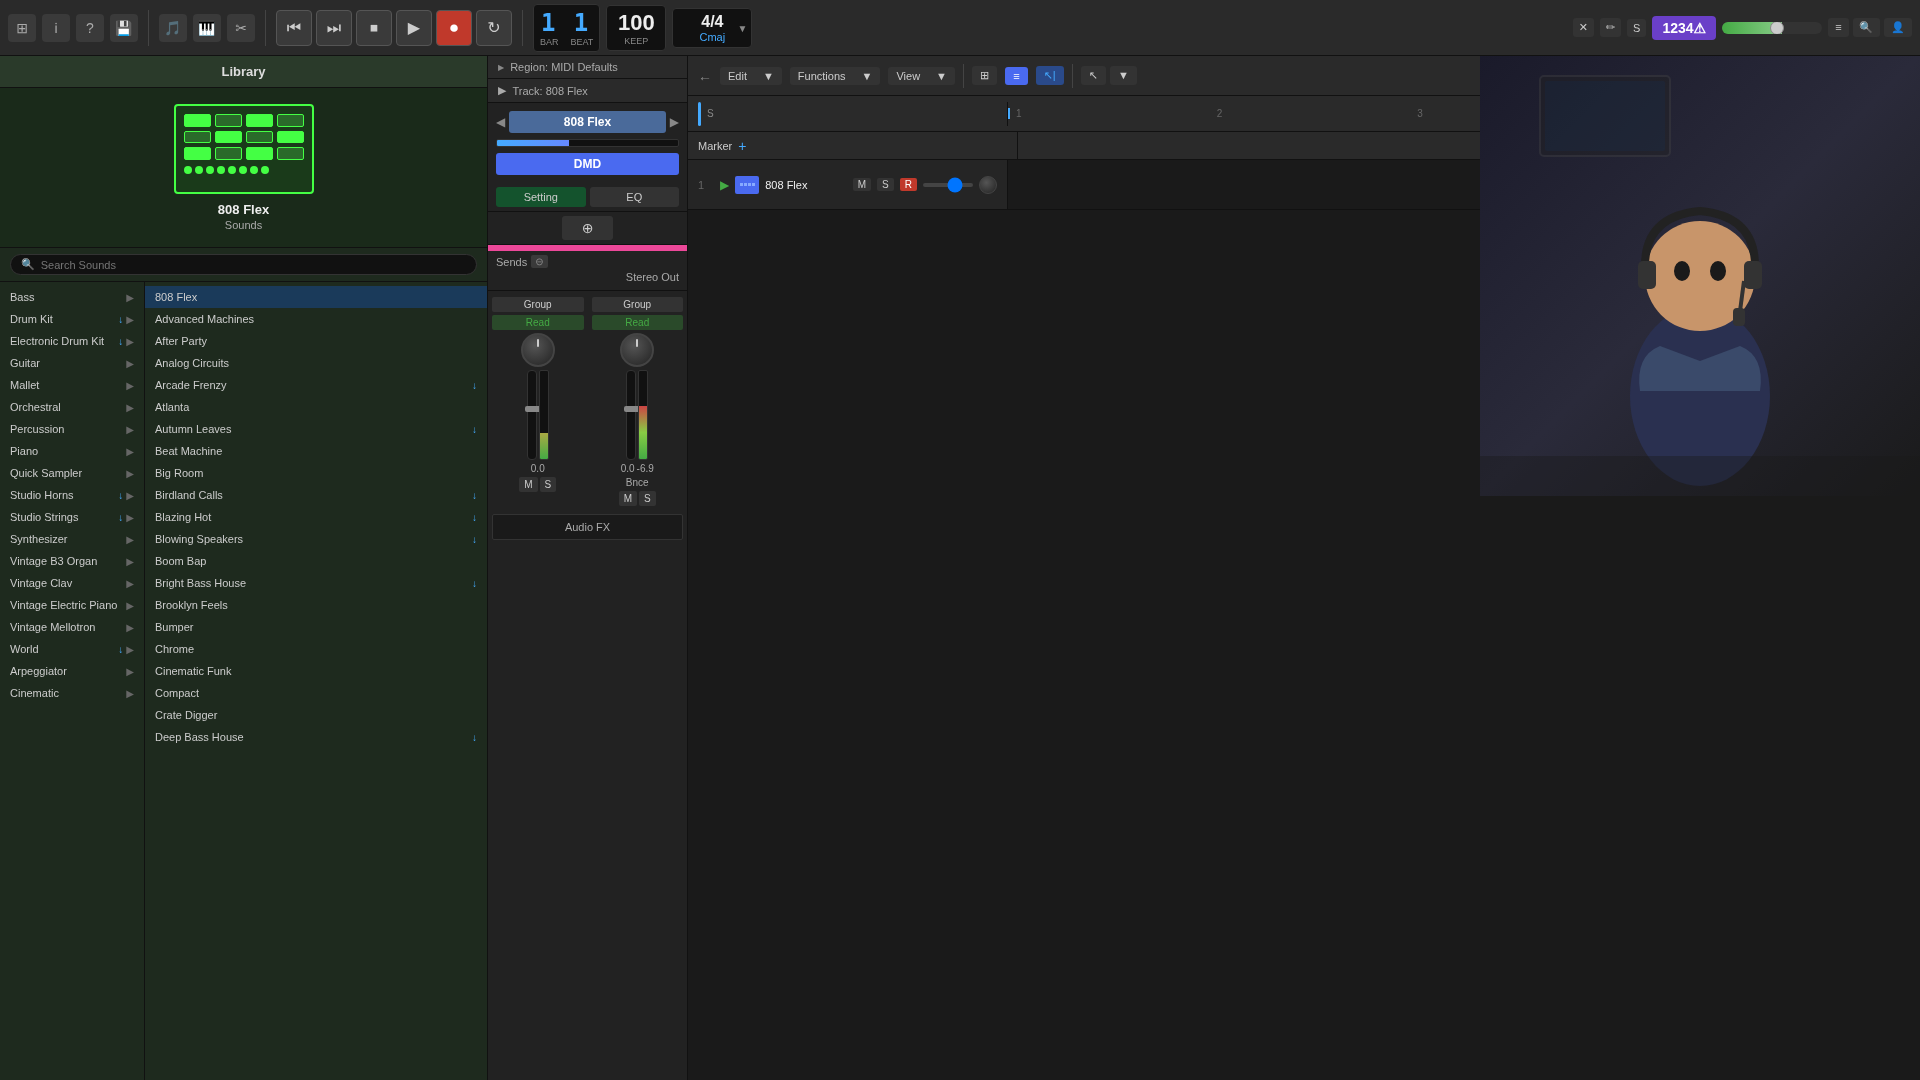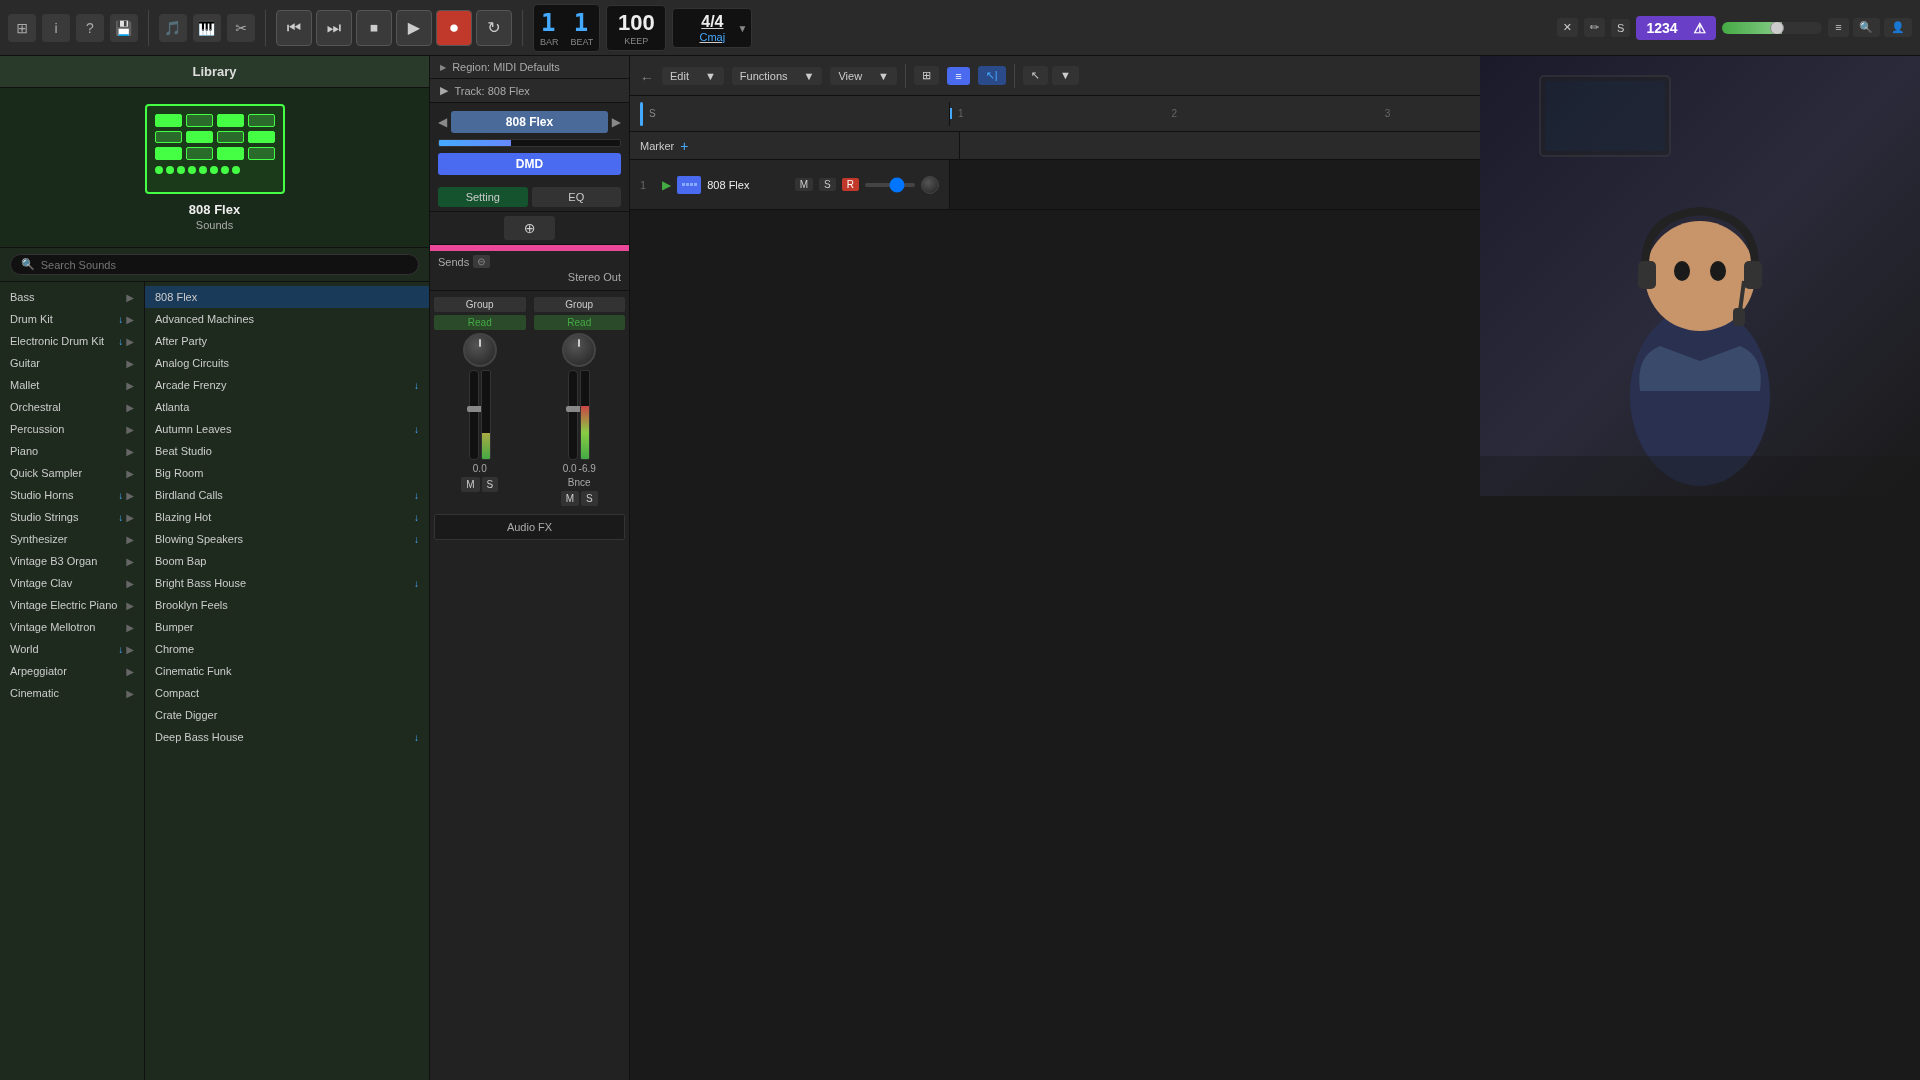--- a/index.html
+++ b/index.html
@@ -8,36 +8,36 @@
     
     #top-bar { display: flex; align-items: center; background: #2a2a2a; height: 56px; border-bottom: 1px solid #111; padding: 0 8px; gap: 6px; }
     .tb-icon { width: 28px; height: 28px; background: #3a3a3a; border-radius: 4px; display: flex; align-items: center; justify-content: center; cursor: pointer; color: #aaa; font-size: 14px; }
     .tb-sep { width: 1px; height: 36px; background: #444; margin: 0 4px; }
     .tb-transport { display: flex; align-items: center; gap: 4px; }
     .tb-btn { width: 36px; height: 36px; background: #3a3a3a; border-radius: 4px; display: flex; align-items: center; justify-content: center; cursor: pointer; color: #ccc; font-size: 16px; border: 1px solid #555; }
     .tb-btn.record { background: #c0392b; color: white; }
     .tb-bpm { background: #111; border-radius: 4px; padding: 4px 10px; display: flex; flex-direction: column; align-items: center; border: 1px solid #333; min-width: 60px; }
     .tb-bpm .big { font-size: 22px; color: #eee; font-weight: bold; }
     .tb-bpm .lbl { font-size: 9px; color: #888; }
-    .tb-sig { background: #111; border-radius: 4px; padding: 4px 10px; display: flex; flex-direction: column; align-items: center; border: 1px solid #333; min-width: 80px; position: relative; text-decoration: underline; }
+    .tb-sig { background: #111; border-radius: 4px; padding: 4px 10px; display: flex; flex-direction: column; align-items: center; border: 1px solid #333; min-width: 80px; position: relative; }
     .tb-sig .big { font-size: 16px; color: #eee; font-weight: bold; }
     .tb-sig .sub { font-size: 11px; color: #4af; }
     .tb-sig .arrow { position: absolute; right: 4px; top: 50%; transform: translateY(-50%); color: #888; font-size: 10px; }
     .tb-right { margin-left: auto; display: flex; align-items: center; gap: 6px; }
-    .tb-purple { background: #6a3fc8; border-radius: 4px; padding: 4px 10px; color: white; font-size: 14px; font-weight: bold; cursor: pointer; display: flex; align-items: center; gap: 16px; }
+    .tb-purple { background: #6a3fc8; border-radius: 4px; padding: 4px 10px; color: white; font-size: 14px; font-weight: bold; cursor: pointer; display: flex; align-items: center; gap: 0; }
     .tb-vol { display: flex; align-items: center; gap: 4px; }
     .vol-bar { width: 100px; height: 12px; background: #333; border-radius: 6px; position: relative; overflow: hidden; }
     .vol-fill { height: 100%; background: linear-gradient(to right, #4a4, #8c8); width: 60%; }
     .vol-knob { position: absolute; right: 38%; top: -1px; width: 14px; height: 14px; background: #ccc; border-radius: 50%; border: 1px solid #888; cursor: pointer; }
 
     
     #main { display: flex; height: calc(1080px - 56px); }
 
     
-    #library { width: 430px; background: #1e2a1e; border-right: 1px solid #111; display: flex; flex-direction: column; }
+    #library { width: 488px; background: #1e2a1e; border-right: 1px solid #111; display: flex; flex-direction: column; }
     #lib-header { background: #2a3a2a; padding: 8px 12px; font-size: 13px; color: #ddd; font-weight: bold; text-align: center; border-bottom: 1px solid #111; }
     #lib-preview { background: #1a2a1a; display: flex; flex-direction: column; align-items: center; padding: 16px; border-bottom: 1px solid #111; }
     .drum-machine { width: 140px; height: 90px; background: #1a3a1a; border: 2px solid #4f4; border-radius: 4px; display: grid; grid-template-columns: repeat(4, 1fr); gap: 4px; padding: 8px; }
     .dm-pad { background: #2a6a2a; border-radius: 2px; border: 1px solid #4f4; }
     .dm-pad.lit { background: #4f4; }
     .dm-dot { width: 8px; height: 8px; background: #4f4; border-radius: 50%; }
     #lib-title { color: #eee; font-size: 13px; margin-top: 8px; font-weight: bold; }
     #lib-sub { color: #aaa; font-size: 11px; margin-top: 2px; }
 
     #lib-search { padding: 6px 10px; border-bottom: 1px solid #111; }
@@ -355,21 +355,21 @@
         <div class="sound-item">
           <span class="sound-name">Atlanta</span>
         </div>
         <div class="sound-item">
           <span class="sound-name">Autumn Leaves</span>
           <div class="sound-icons">
               <span class="sound-icon blue">↓</span>
             </div>
         </div>
         <div class="sound-item">
-          <span class="sound-name">Beat Studio</span>
+          <span class="sound-name">Beat Machine</span>
         </div>
         <div class="sound-item">
           <span class="sound-name">Big Room</span>
         </div>
         <div class="sound-item">
           <span class="sound-name">Birdland Calls</span>
           <div class="sound-icons">
               <span class="sound-icon blue">↓</span>
             </div>
         </div>

